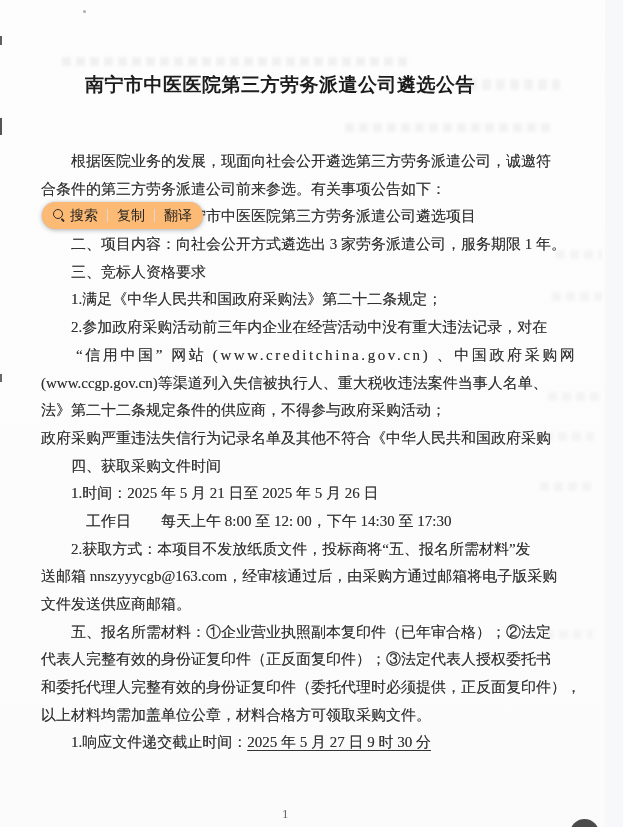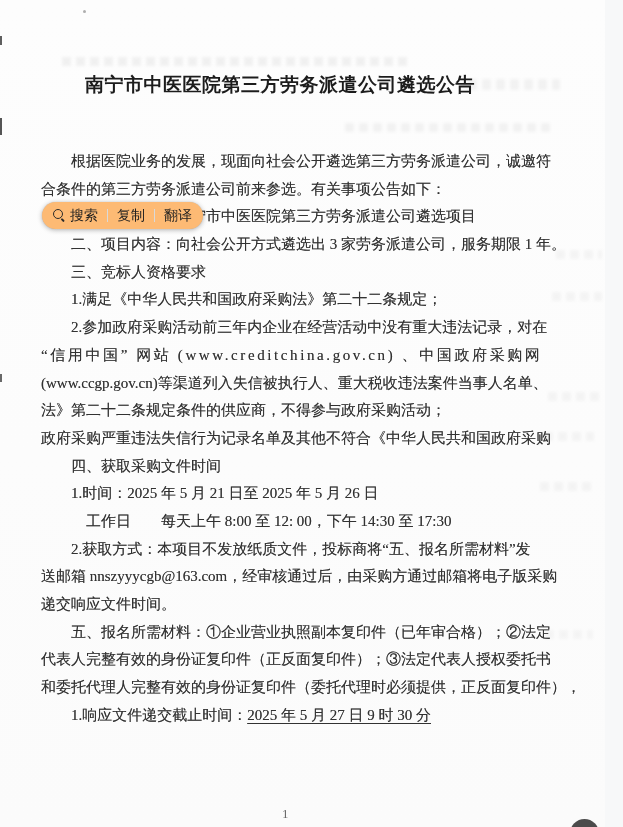--- a/index.html
+++ b/index.html
@@ -23,21 +23,21 @@
     letter-spacing: 0.5px;
     white-space: nowrap;
   }
   .doc-body {
     position: absolute; left: 41px; top: 148px; width: 530px;
     font-family: "Liberation Serif", serif;
     font-size: 15px; line-height: 27.7px; color: #323232;
     text-shadow: 0 0 0.4px rgba(40,40,40,0.55);
   }
   .doc-line { height: 27.7px; white-space: nowrap; overflow: visible; }
-  .doc-line.wide { letter-spacing: 2.6px; }
+  .doc-line.wide { letter-spacing: 2.6px; margin-left: 35px; }
   .doc-line .b { font-weight: normal; }
   .doc-line .u { text-decoration: underline; text-underline-offset: 3px; }
   .page-number {
     position: absolute; left: 282px; top: 806px;
     font-family: "Liberation Serif", serif;
     font-size: 13px; color: #6a6a6a;
   }
   
   .sel-toolbar {
     position: absolute; left: 42px; top: 202px; height: 27px;
@@ -131,24 +131,25 @@
       <div class="doc-line"><span>　　2.参加政府采购活动前三年内企业在经营活动中没有重大违法记录，对在</span></div>
       <div class="doc-line wide"><span>“信用中国” 网站 (www.creditchina.gov.cn) 、中国政府采购网</span></div>
       <div class="doc-line"><span>(www.ccgp.gov.cn)等渠道列入失信被执行人、重大税收违法案件当事人名单、</span></div>
       <div class="doc-line"><span>法》第二十二条规定条件的供应商，不得参与政府采购活动；</span></div>
       <div class="doc-line"><span>政府采购严重违法失信行为记录名单及其他不符合《中华人民共和国政府采购</span></div>
       <div class="doc-line"><span>　　</span><span class="b">四、获取采购文件时间</span></div>
       <div class="doc-line"><span>　　1.时间：2025 年 5 月 21 日至 2025 年 5 月 26 日</span></div>
       <div class="doc-line"><span>　　　工作日　　每天上午 8:00 至 12: 00，下午 14:30 至 17:30</span></div>
       <div class="doc-line"><span>　　2.获取方式：本项目不发放纸质文件，投标商将</span><span class="b">“五、报名所需材料”</span><span>发</span></div>
       <div class="doc-line"><span>送邮箱 nnszyyycgb@163.com，经审核通过后，由采购方通过邮箱将电子版采购</span></div>
-      <div class="doc-line"><span>递交响应文件时间。</span></div>
+      <div class="doc-line"><span>文件发送供应商邮箱。</span></div>
       <div class="doc-line"><span>　　</span><span class="b">五、报名所需材料：</span><span>①企业营业执照副本复印件（已年审合格）；②法定</span></div>
       <div class="doc-line"><span>代表人完整有效的身份证复印件（正反面复印件）；③法定代表人授权委托书</span></div>
       <div class="doc-line"><span>和委托代理人完整有效的身份证复印件（委托代理时必须提供，正反面复印件），</span></div>
+      <div class="doc-line"><span class="b">以上材料均需加盖单位公章，材料合格方可领取采购文件。</span></div>
       <div class="doc-line"><span>　　1.响应文件递交截止时间：</span><span class="u">2025 年 5 月 27 日 9 时 30 分</span></div>
     </div>
 
   <div class="page-number">1</div>
 </div>
 
 <div class="gutter"></div>
 
 <div class="sel-toolbar">
   <span class="sel-item">

